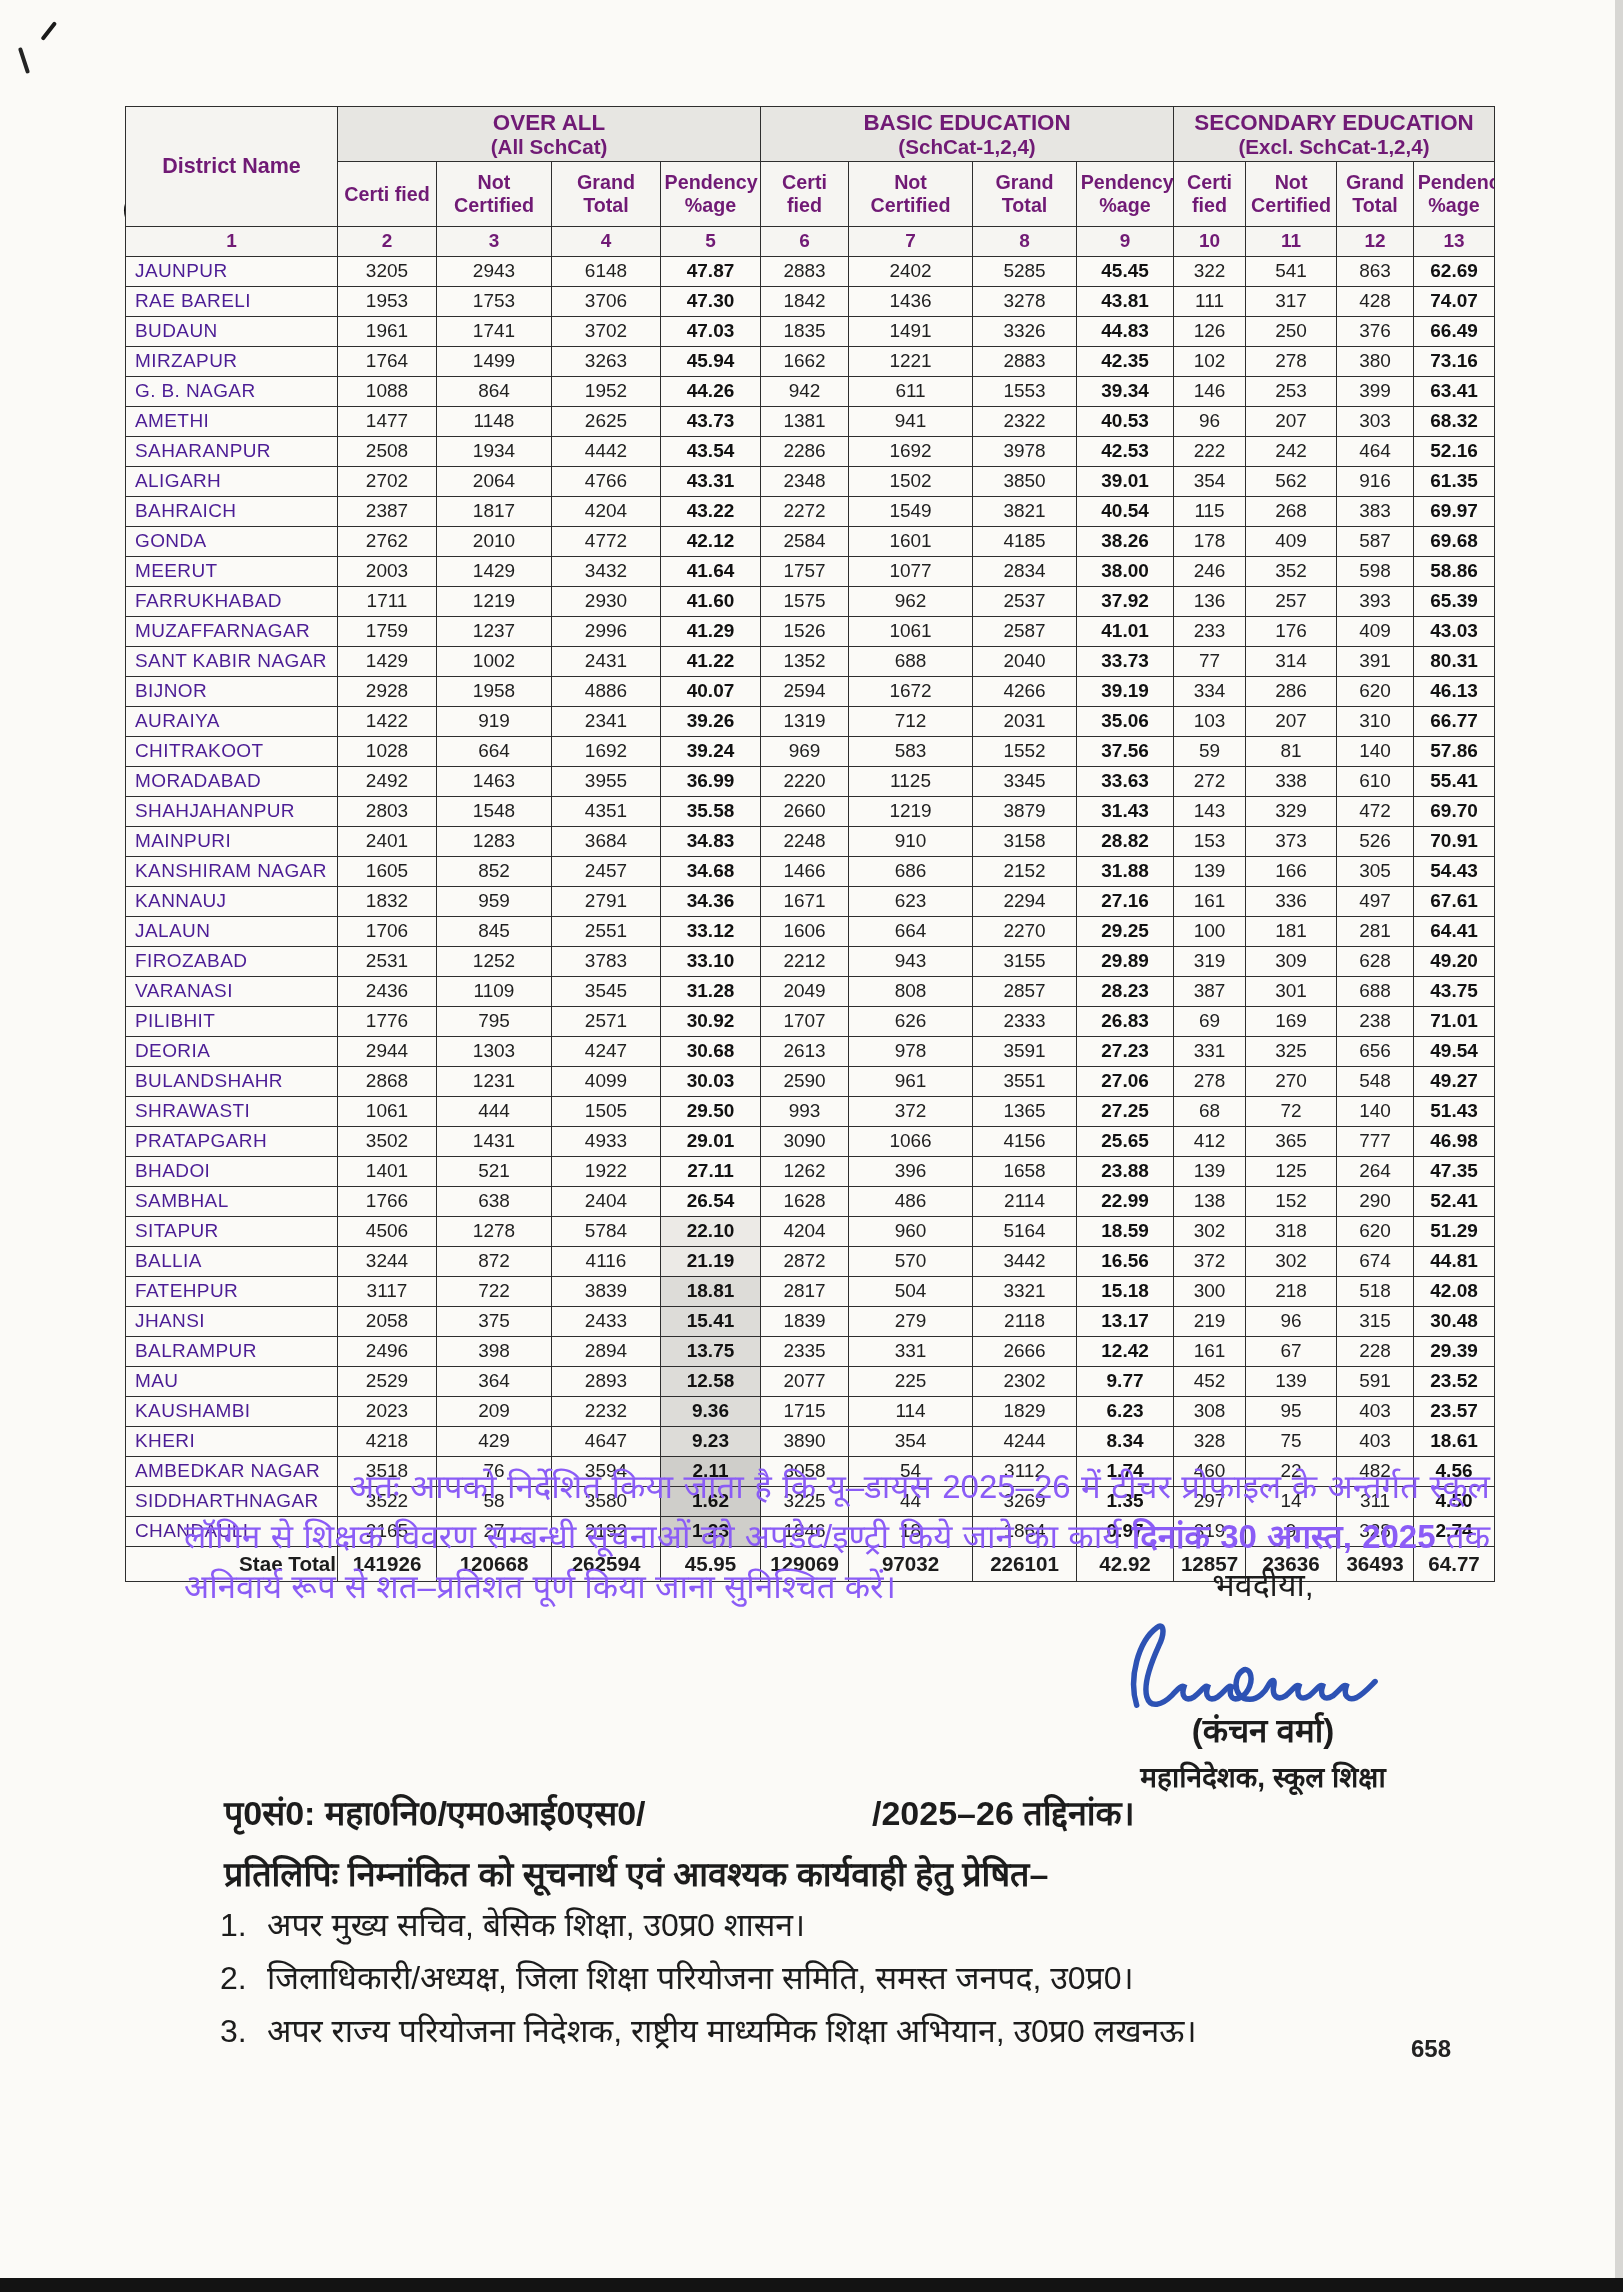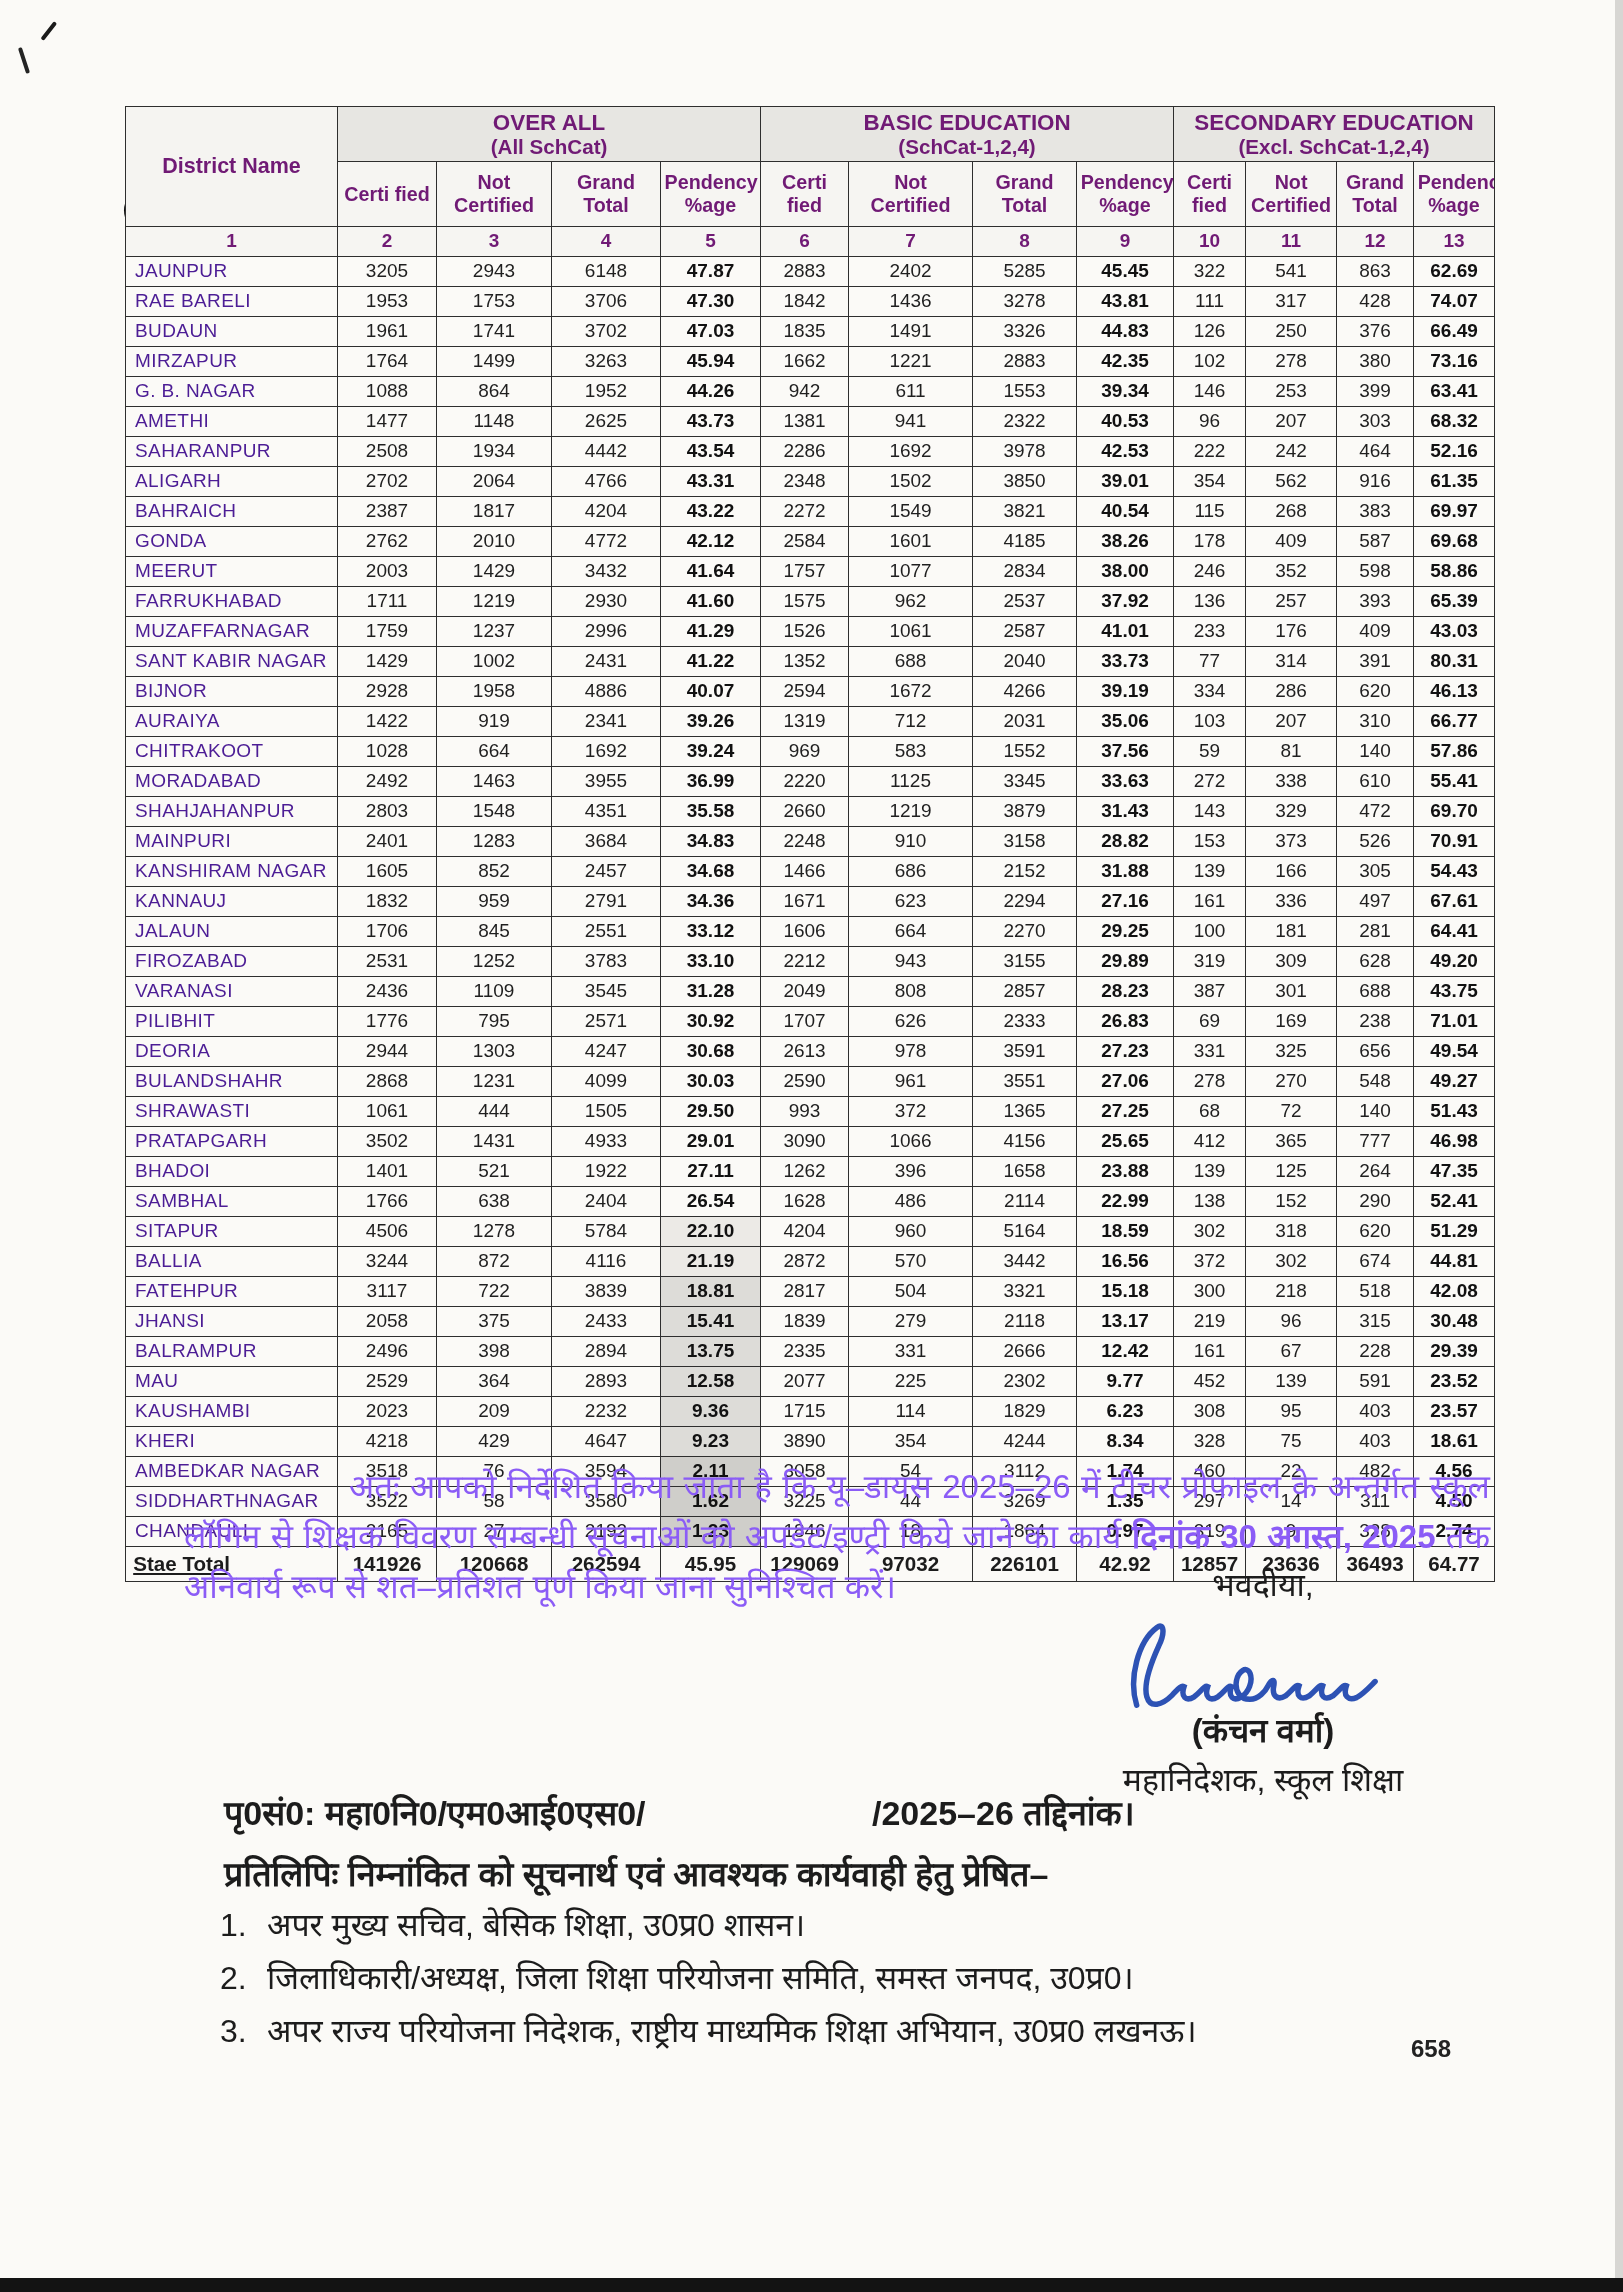--- a/index.html
+++ b/index.html
@@ -26,33 +26,33 @@
   .numrow th{font-size:19px;height:27px;background:#f6f5f2;}
   tbody td{font-size:19px;height:27px;text-align:center;font-weight:500;color:#1f1f1f;}
   tbody td.dist{text-align:left;padding-left:9px;font-size:19px;letter-spacing:0.4px;color:#4c1d95;font-weight:500;}
   tbody td:nth-child(5),tbody td:nth-child(9),tbody td:nth-child(13){font-weight:700;color:#111;}
   
   tbody tr:nth-child(33) td:nth-child(5),
   tbody tr:nth-child(34) td:nth-child(5){background:#eceae6;}
   tbody tr:nth-child(n+35):nth-child(-n+40) td:nth-child(5){background:#dddcd8;}
   tbody tr:nth-child(n+41):nth-child(-n+43) td:nth-child(5){background:#cfceca;}
   tfoot td{font-size:20.6px;height:32px;text-align:center;font-weight:700;background:#fbfaf7;}
-  tfoot td.dist{text-align:left;padding-left:7.2px;text-decoration:underline;}
+  tfoot td.dist{text-align:right;padding-left:7.2px;}
   
   .para{
     position:absolute;left:184px;top:1429px;width:1306px;
     font-size:33px;line-height:50px;text-align:justify;text-indent:165px;
     color:#8b5cf6;font-weight:500;
   }
   .para b{font-weight:700;}
   .sign-block{position:absolute;left:1039px;top:1562px;width:448px;text-align:center;}
   .closing{font-size:32px;font-weight:500;margin-bottom:14.3px;}
   .sig-svg{display:block;margin:12.5px auto 0 auto;width:313px;height:93px;}
   .sig-name{font-size:33px;font-weight:600;margin-top:-5.4px;}
-  .sig-title{font-size:32px;font-weight:400;margin-top:5.4px;}
+  .sig-title{font-size:28px;font-weight:700;margin-top:5.4px;}
   .refline{position:absolute;left:224px;top:1789px;width:1254px;font-size:34px;font-weight:600;}
   .refline .ref-right{position:absolute;left:648px;top:0;}
   .copy-head{position:absolute;left:224px;top:1850px;font-size:34px;font-weight:600;}
   .copy-list{position:absolute;left:220px;top:1902px;font-size:32px;font-weight:500;}
   .copy-item{margin-bottom:9.9px;}
   .copy-item .num{display:inline-block;width:47px;}
   .page-num{position:absolute;left:1411px;top:2035px;font-size:24px;font-weight:600;color:#222;}
 </style>
 </head>
 <body>

